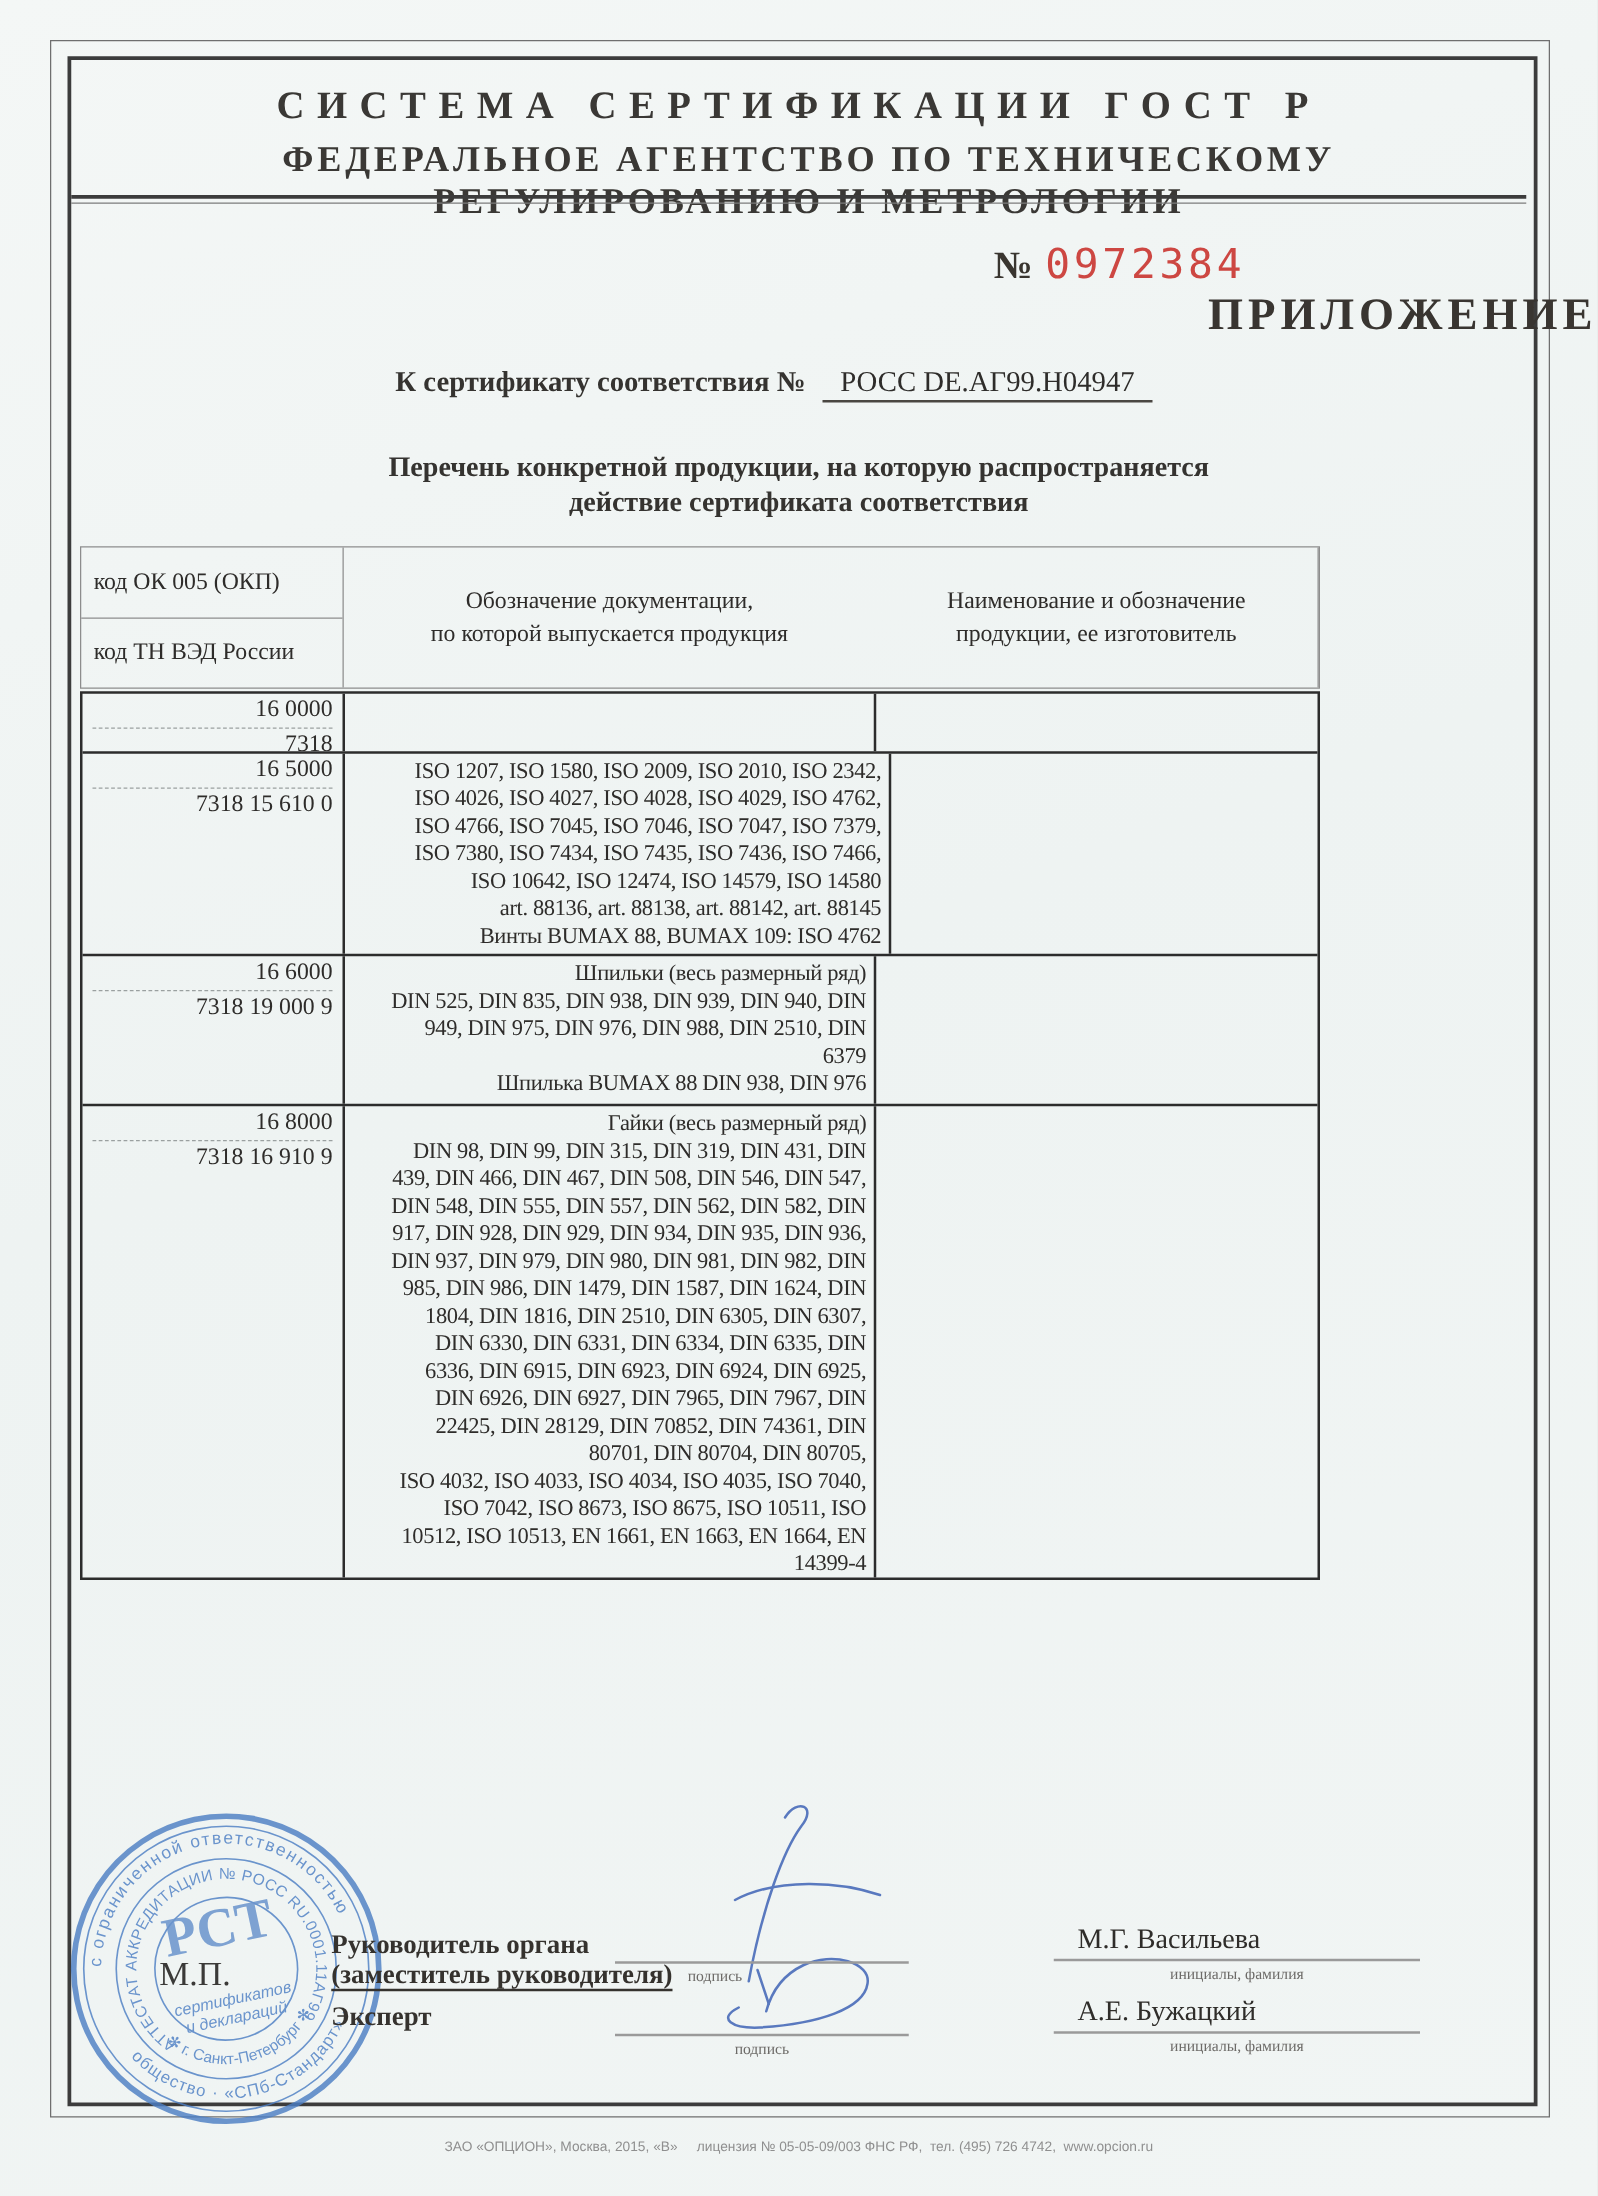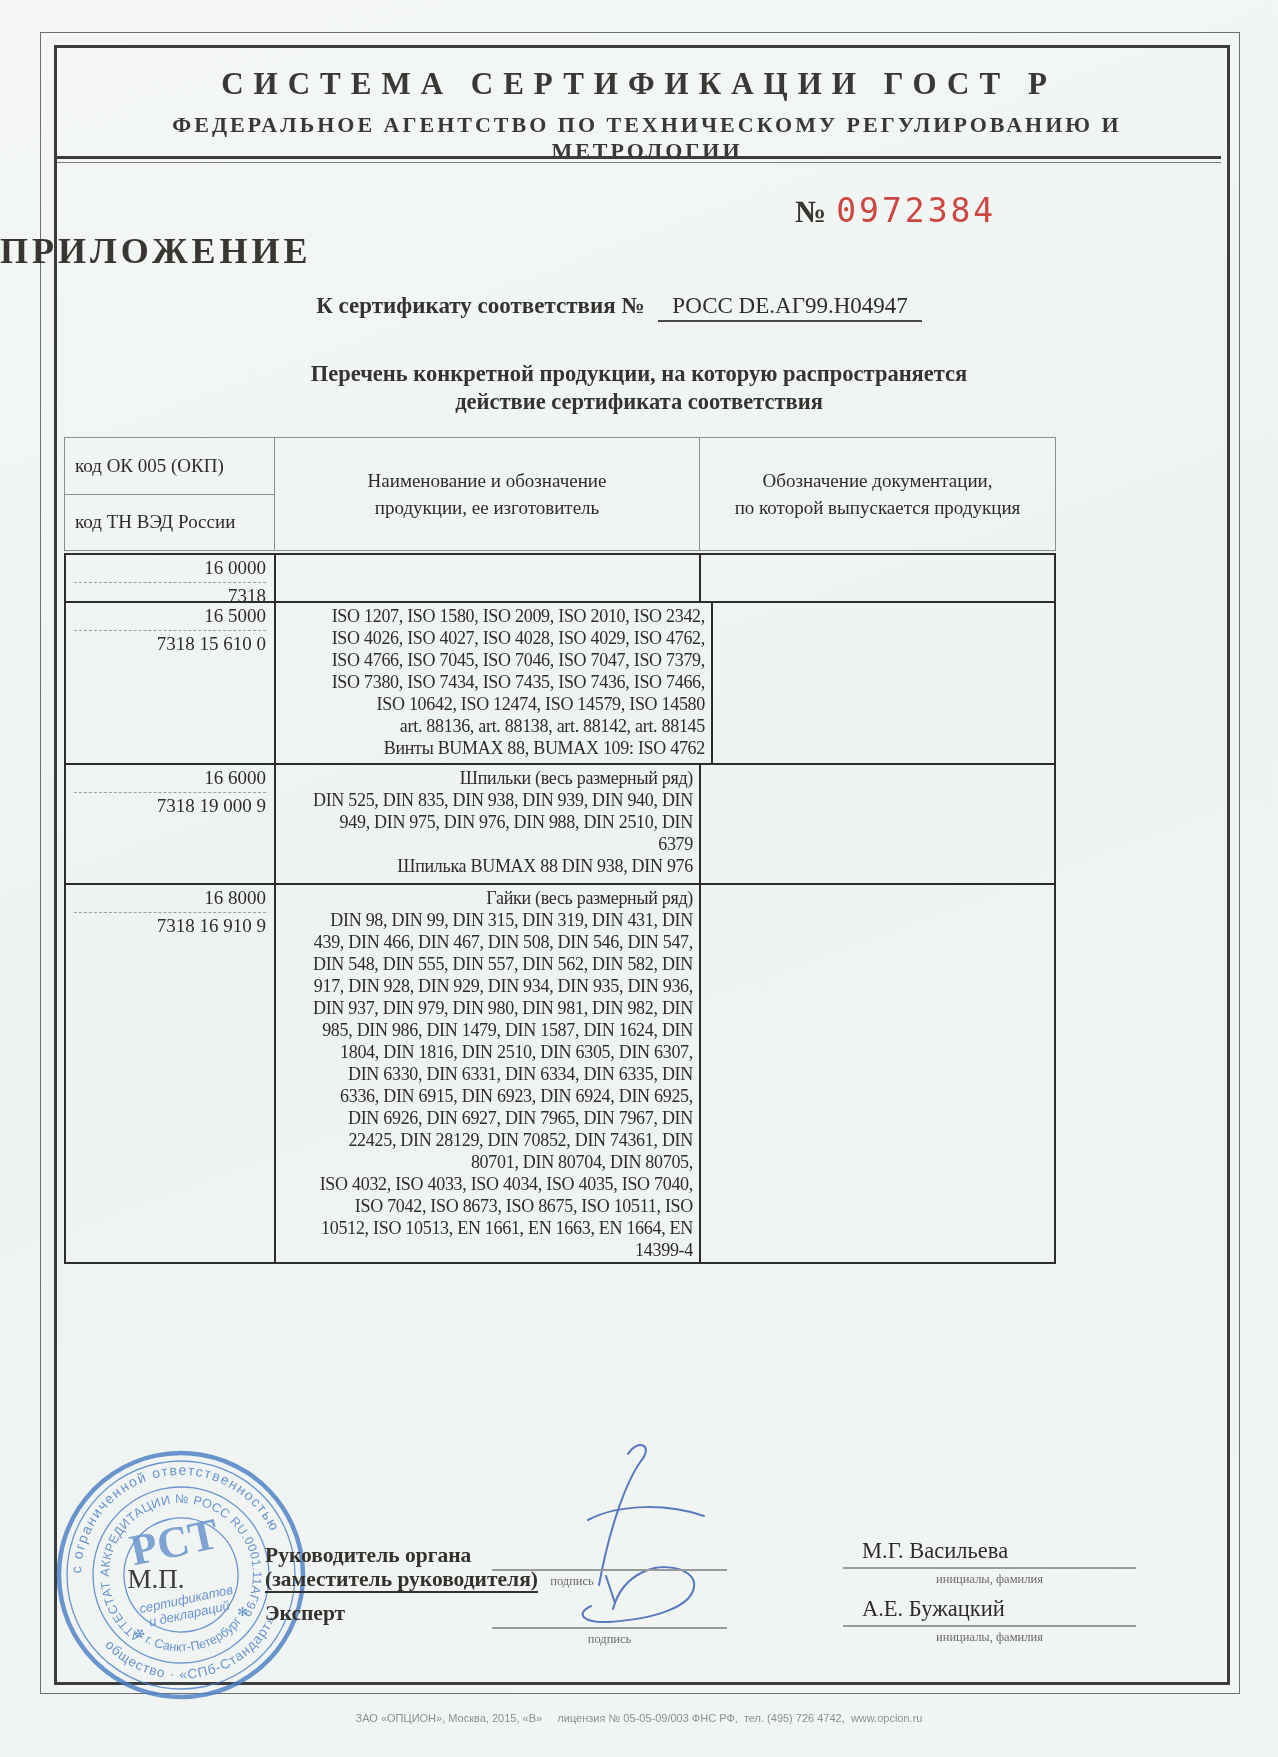--- a/index.html
+++ b/index.html
@@ -8,28 +8,28 @@
     background:linear-gradient(160deg,#f4f7f6 0%, #eef3f2 45%, #f1f5f4 100%);
     font-family:"Liberation Serif", serif; color:#2e2c2a;
   }
   .frame-outer{position:absolute; left:40px; top:32px; width:1198px; height:1660px;
     border:1px solid #6f6f6f;}
   .frame-inner{position:absolute; left:54px; top:45px; width:1170px; height:1634px;
     border:3px solid #3c3c3c;}
   .h1{position:absolute; left:60px; right:60px; top:66px; text-align:center;
     font-size:31px; font-weight:bold; letter-spacing:10px; color:#3a3835;}
   .h2{position:absolute; left:76px; right:60px; top:112px; text-align:center;
-    font-size:22px; font-weight:bold; letter-spacing:3px; color:#3a3835;}
+    font-size:29px; font-weight:bold; letter-spacing:3px; color:#3a3835;}
   .rule-a{position:absolute; left:57px; right:57px; top:156px; height:3px; background:#3c3c3c;}
   .rule-b{position:absolute; left:57px; right:57px; top:162px; height:1px; background:#7c7c7c;}
   .doc-number{position:absolute; left:795px; top:194px; display:flex; align-items:flex-end; gap:10px;}
   .doc-number .nosign{font-size:31px; font-weight:bold; color:#39352f; line-height:1;}
   .doc-number .digits{font-family:"DejaVu Sans Mono", monospace; font-size:33px; line-height:1;
     letter-spacing:3px; color:#cd4742;}
-  .title{position:absolute; left:0; right:0; top:230px; text-align:left;
+  .title{position:absolute; left:0; right:0; top:230px; text-align:right;
     font-size:36px; font-weight:bold; letter-spacing:4px; color:#393531;}
   .cert-line{position:absolute; left:0; right:40px; top:293px; text-align:center; font-size:23px;}
   .cert-line .lbl{font-weight:bold; color:#353330;}
   .cert-line .num{display:inline-block; padding:0 14px 1px 14px; border-bottom:2px solid #4a4742; margin-left:8px;}
   .subtitle{position:absolute; left:0; right:0; top:360px; text-align:center;
     font-size:22.5px; font-weight:bold; line-height:28px; color:#353330; white-space:pre-line;}
   
   .thead{position:absolute; left:64px; top:437px; width:992px; height:114px; box-sizing:border-box;
     border:1.5px solid #8d8d8d; display:grid; grid-template-columns:210px 425px 1fr; font-size:19px;}
   .th{box-sizing:border-box;}
@@ -88,24 +88,24 @@
   </div>
 
   <div class="subtitle">Перечень конкретной продукции,  на которую распространяется
 действие сертификата соответствия</div>
 
   <div class="thead">
     <div class="th c1">
       <div class="sub top">код ОК 005 (ОКП)</div>
       <div class="sub">код ТН ВЭД России</div>
     </div>
+    <div class="th c3">Обозначение документации,
+по которой выпускается продукция</div>
     <div class="th c2">Наименование и обозначение
 продукции, ее изготовитель</div>
-    <div class="th c3">Обозначение документации,
-по которой выпускается продукция</div>
   </div>
 
   <div class="tbody">
     <div class="trow r0">
       <div class="td c1">
         <div class="okp">16 0000</div>
         <div class="tnved">7318</div>
       </div>
       <div class="td c2"></div>
       <div class="td c3"></div>

